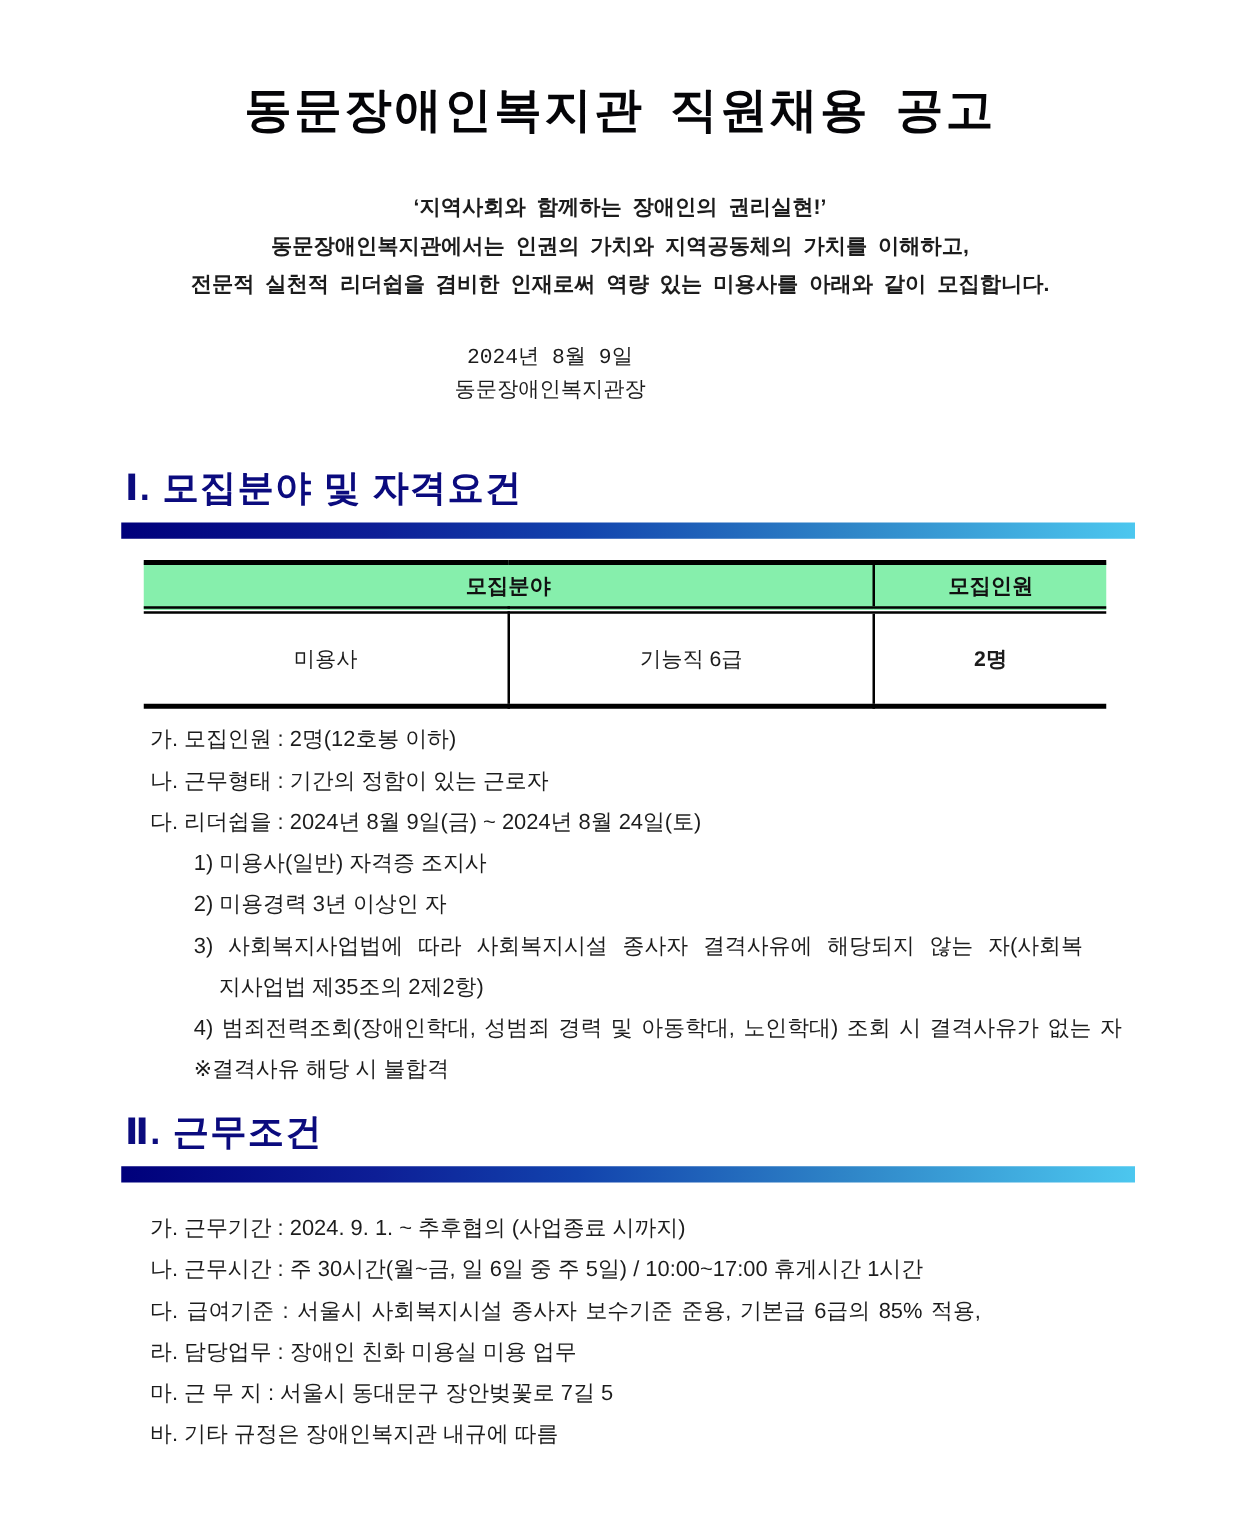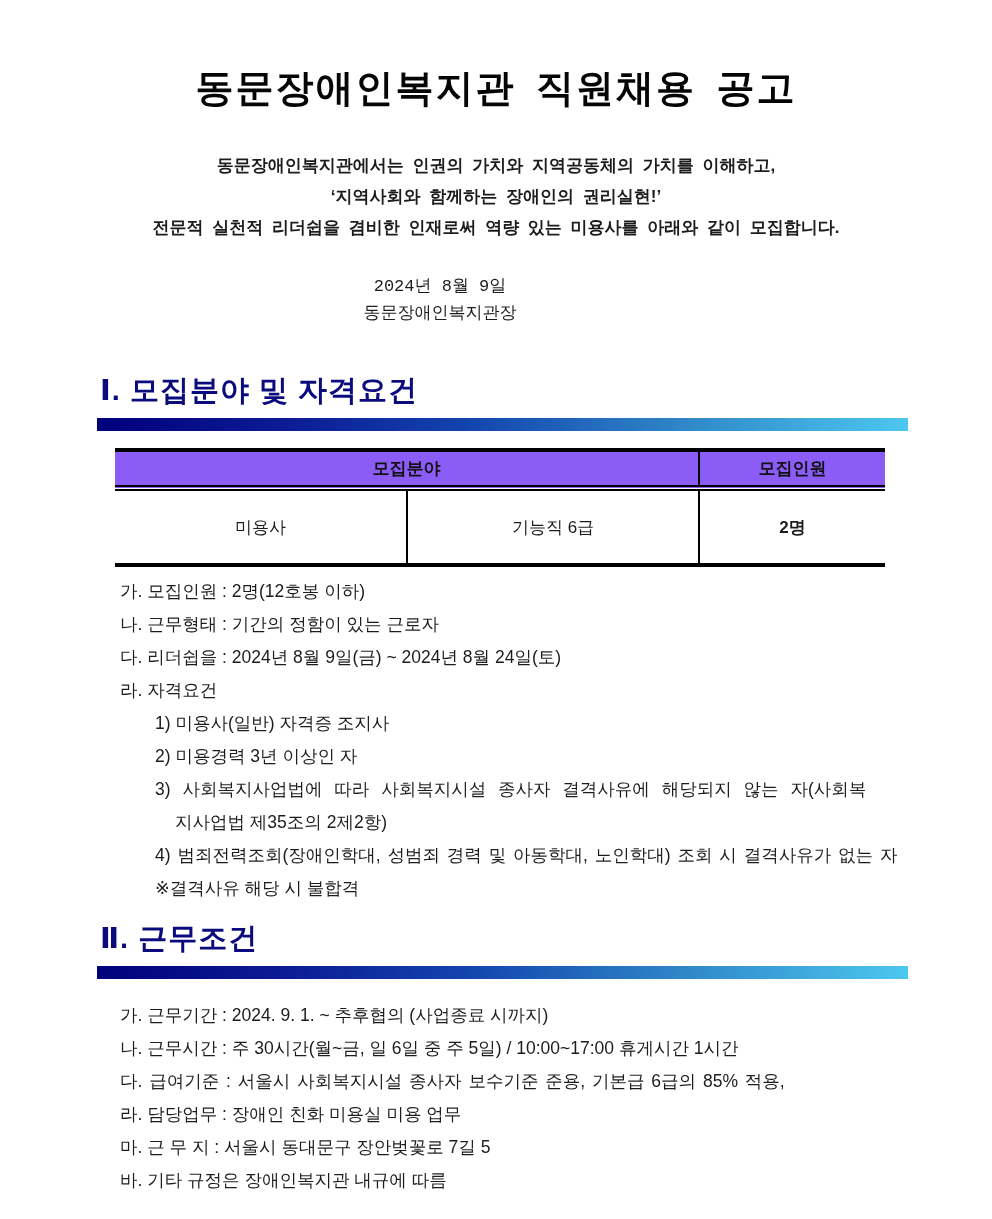--- a/index.html
+++ b/index.html
@@ -59,21 +59,21 @@
     margin-top: 17px;
     margin-left: 115px;
     width: 770px;
     border-collapse: collapse;
     border-top: 4px solid #000;
     border-bottom: 4px solid #000;
     font-size: 17px;
     table-layout: fixed;
   }
   .recruit-table th {
-    background: #8b5cf6;
+    background: #86efac;
     height: 38px;
     font-weight: 700;
     border-bottom: 6px double #000;
     color: #111;
   }
   .recruit-table td {
     height: 77px;
     text-align: center;
     vertical-align: middle;
     color: #1c1c1c;
@@ -101,22 +101,22 @@
   .spread2 { word-spacing: 2px; }
 </style>
 </head>
 <body>
 
 <div class="page">
 
   <div class="doc-title">동문장애인복지관 직원채용 공고</div>
 
   <div class="intro">
+    <div class="line">‘지역사회와 함께하는 장애인의 권리실현!’</div>
     <div class="line">동문장애인복지관에서는 인권의 가치와 지역공동체의 가치를 이해하고,</div>
-    <div class="line">‘지역사회와 함께하는 장애인의 권리실현!’</div>
     <div class="line">전문적 실천적 리더쉽을 겸비한 인재로써 역량 있는 미용사를 아래와 같이 모집합니다.</div>
   </div>
 
   <div class="signature">
     <div class="line">2024년 8월 9일</div>
     <div class="line">동문장애인복지관장</div>
   </div>
 
   <div class="section-heading sec1-heading">Ⅰ. 모집분야 및 자격요건</div>
   <div class="gradient-bar"></div>
@@ -132,21 +132,20 @@
       <td class="v-div col-grade">기능직 6급</td>
       <td class="v-div col-count bold">2명</td>
     </tr>
   </tbody>
     </table>
 
   <div class="item-list">
     <div class="item indent-a">가. 모집인원 : 2명(12호봉 이하)</div>
     <div class="item indent-a">나. 근무형태 : 기간의 정함이 있는 근로자</div>
     <div class="item indent-a">다. 리더쉽을 : 2024년 8월 9일(금) ~ 2024년 8월 24일(토)</div>
-    <div class="item indent-a">라. 자격요건</div>
     <div class="item indent-b">1) 미용사(일반) 자격증 조지사</div>
     <div class="item indent-b">2) 미용경력 3년 이상인 자</div>
     <div class="item indent-b spread">3) 사회복지사업법에 따라 사회복지시설 종사자 결격사유에 해당되지 않는 자(사회복</div>
     <div class="item indent-c">지사업법 제35조의 2제2항)</div>
     <div class="item indent-b spread2">4) 범죄전력조회(장애인학대, 성범죄 경력 및 아동학대, 노인학대) 조회 시 결격사유가 없는 자</div>
     <div class="item indent-b">※결격사유 해당 시 불합격</div>
   </div>
 
   <div class="section-heading sec2-heading">Ⅱ. 근무조건</div>
   <div class="gradient-bar"></div>

